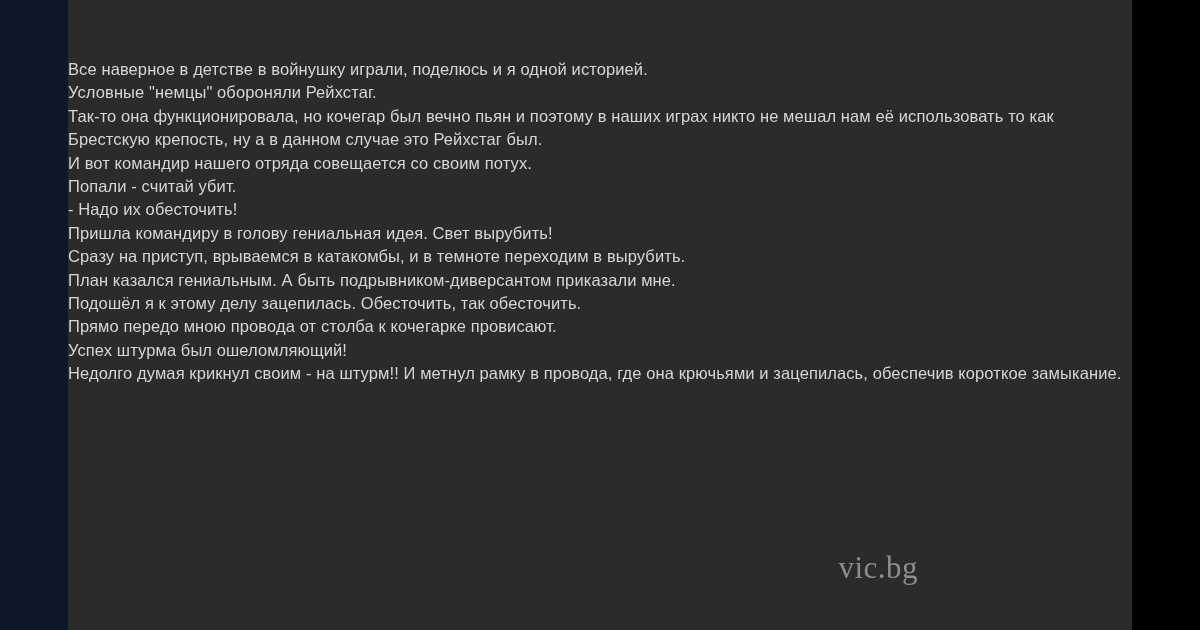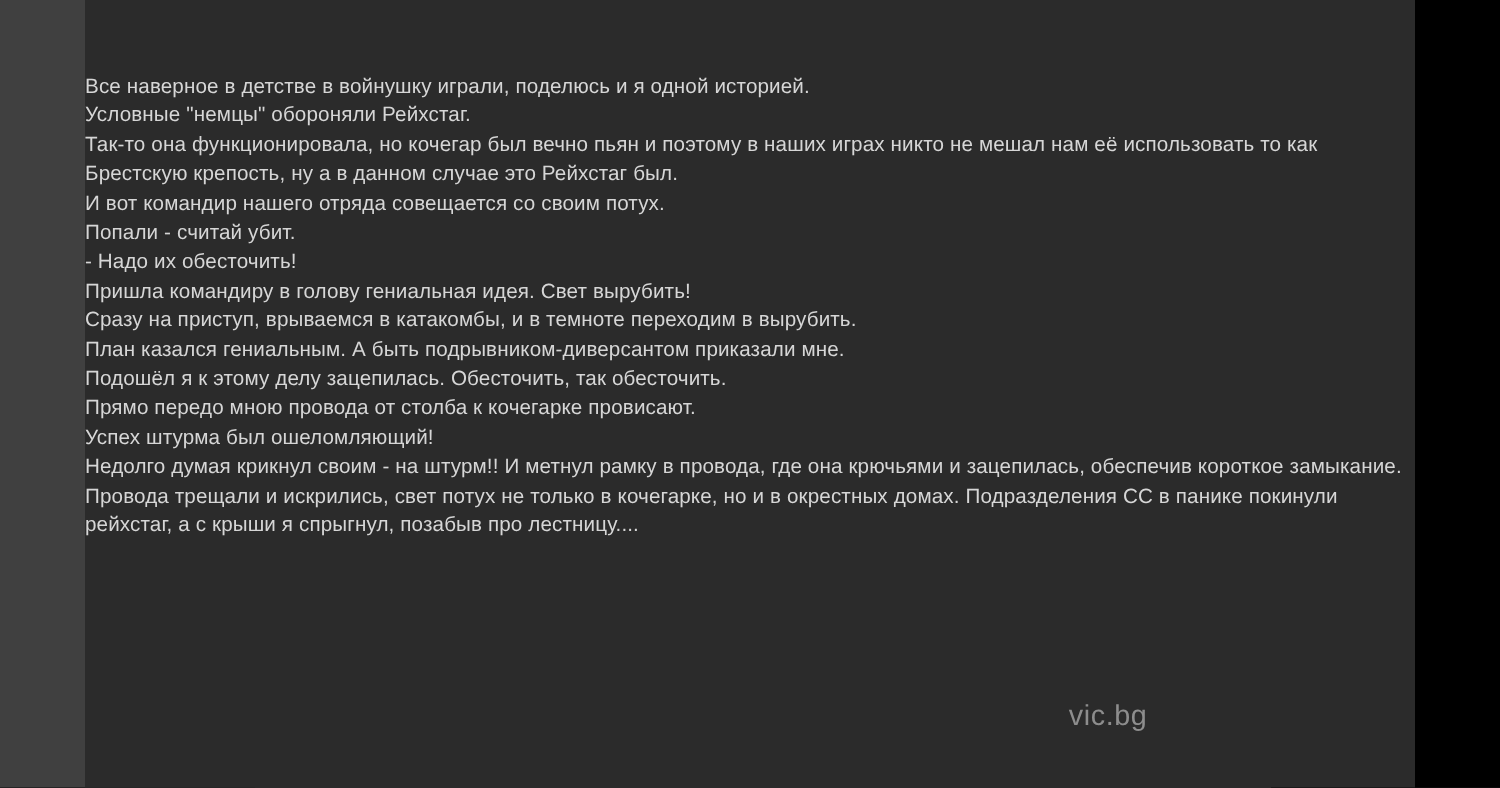--- a/index.html
+++ b/index.html
@@ -10,21 +10,21 @@
   body {
     width: 1200px;
     height: 630px;
     overflow: hidden;
     font-family: "Liberation Sans", sans-serif;
   }
   #page {
     position: relative;
     width: 960px;
     height: 630px;
-    background: #404040;
+    background: #0f172a;
   }
   #content-panel {
     position: absolute;
     left: 68px;
     top: 0;
     width: 1064px;
     height: 630px;
     background: #2b2b2b;
   }
   #text-block {
@@ -40,23 +40,23 @@
   #text-block p {
     margin: 0;
     padding: 0;
     white-space: pre-wrap;
   }
   #watermark {
     position: absolute;
     right: 42px;
     bottom: 44px;
     color: #8d8d8d;
-    font-size: 23px;
+    font-size: 31px;
     letter-spacing: 0.5px;
-    font-family: Liberation Sans, sans-serif;
+    font-family: Liberation Serif, serif;
   }
 </style>
 </head>
 <body>
 
 <div id="page">
   <div id="content-panel"></div>
 
   <div id="text-block">
     <p>Все наверное в детстве в войнушку играли, поделюсь и я одной историей.</p>
@@ -65,17 +65,16 @@
     <p>И вот командир нашего отряда совещается со своим потух.</p>
     <p>Попали - считай убит.</p>
     <p>- Надо их обесточить!</p>
     <p>Пришла командиру в голову гениальная идея. Свет вырубить!</p>
     <p>Сразу на приступ, врываемся в катакомбы, и в темноте переходим в вырубить.</p>
     <p>План казался гениальным. А быть подрывником-диверсантом приказали мне.</p>
     <p>Подошёл я к этому делу зацепилась. Обесточить, так обесточить.</p>
     <p>Прямо передо мною провода от столба к кочегарке провисают.</p>
     <p>Успех штурма был ошеломляющий!</p>
     <p>Недолго думая крикнул своим - на штурм!! И метнул рамку в провода, где она крючьями и зацепилась, обеспечив короткое замыкание.</p>
-    <p>Провода трещали и искрились, свет потух не только в кочегарке, но и в окрестных домах. Подразделения СС в панике покинули рейхстаг, а с крыши я спрыгнул, позабыв про лестницу....</p>
   </div>
 
   <div id="watermark">vic.bg</div>
 </div>
 
 </body></html>

